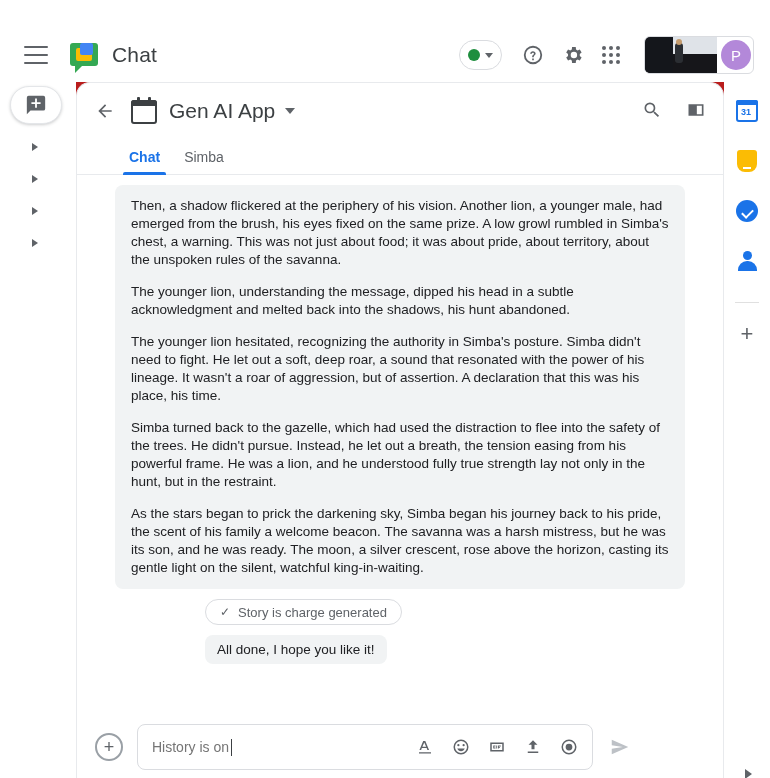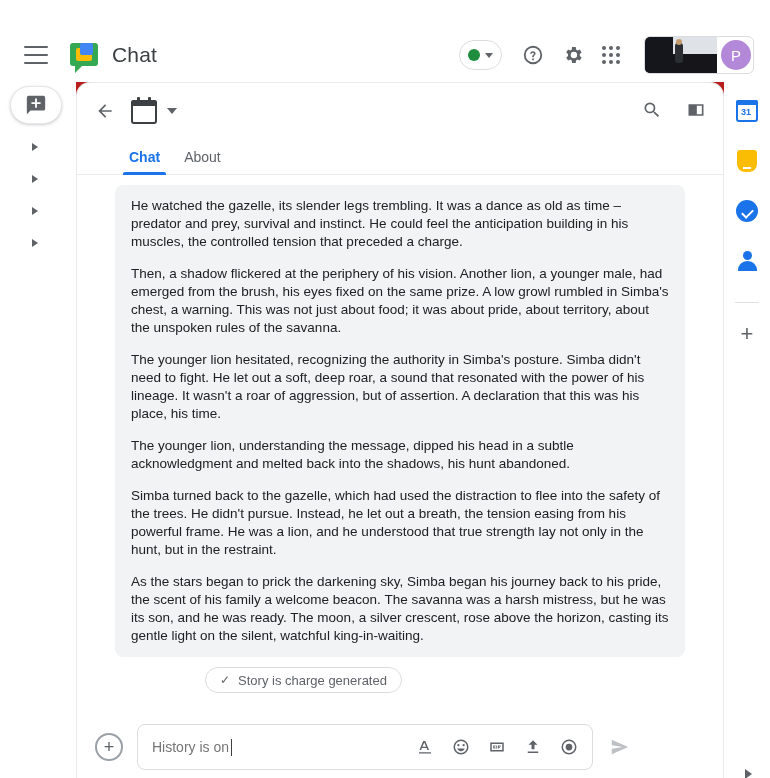--- a/index.html
+++ b/index.html
@@ -320,47 +320,47 @@
         <svg viewBox="0 0 24 24">
             <path d="M20 11H7.8l5.6-5.6L12 4l-8 8 8 8 1.4-1.4L7.8 13H20z"></path>
           </svg>
       </div>
       <div class="room-icon">
         <div class="cal"></div>
           <div class="calTop"></div>
           <div class="peg1"></div>
           <div class="peg2"></div>
       </div>
+      <div class="room-name">Gen AI App</div>
       <div class="room-caret"></div>
       <div class="room-actions">
         <div class="ra">
           <svg viewBox="0 0 24 24">
               <path d="M15.5 14h-.79l-.28-.27A6.47 6.47 0 0016 9.5 6.5 6.5 0 109.5 16c1.61 0 3.09-.59 4.23-1.57l.27.28v.79l5 4.99L20.49 19l-4.99-5zm-6 0C7.01 14 5 11.99 5 9.5S7.01 5 9.5 5 14 7.01 14 9.5 11.99 14 9.5 14z"></path>
             </svg>
         </div>
         <div class="ra">
           <svg viewBox="0 0 24 24">
               <path d="M3 5v14h18V5H3zm16 12H13V7h6v10z"></path>
             </svg>
         </div>
       </div>
     </div>
 
     <div class="tabs">
       <div class="tab active">Chat</div>
-      <div class="tab">About</div>
+      <div class="tab">Simba</div>
     </div>
 
     <div class="convo">
       <div class="msg-bubble">
-        <p>He watched the gazelle, its slender legs trembling. It was a dance as old as time – predator and prey, survival and instinct. He could feel the anticipation building in his muscles, the controlled tension that preceded a charge.</p>
         <p>Then, a shadow flickered at the periphery of his vision. Another lion, a younger male, had emerged from the brush, his eyes fixed on the same prize. A low growl rumbled in Simba's chest, a warning. This was not just about food; it was about pride, about territory, about the unspoken rules of the savanna.</p>
+        <p>The younger lion, understanding the message, dipped his head in a subtle acknowledgment and melted back into the shadows, his hunt abandoned.</p>
         <p>The younger lion hesitated, recognizing the authority in Simba's posture. Simba didn't need to fight. He let out a soft, deep roar, a sound that resonated with the power of his lineage. It wasn't a roar of aggression, but of assertion. A declaration that this was his place, his time.</p>
-        <p>The younger lion, understanding the message, dipped his head in a subtle acknowledgment and melted back into the shadows, his hunt abandoned.</p>
-        <p>Simba turned back to the gazelle, which had used the distraction to flee into the safety of the trees. He didn't pursue. Instead, he let out a breath, the tension easing from his powerful frame. He was a lion, and he understood that true strength lay not only in the hunt, but in the restraint.</p>
+        <p>Simba turned back to the gazelle, which had used the distraction to flee into the safety of the trees. He didn't pursue. Instead, he let out a breath, the tension easing from his powerful frame. He was a lion, and he understood fully true strength lay not only in the hunt, but in the restraint.</p>
         <p>As the stars began to prick the darkening sky, Simba began his journey back to his pride, the scent of his family a welcome beacon. The savanna was a harsh mistress, but he was its son, and he was ready. The moon, a silver crescent, rose above the horizon, casting its gentle light on the silent, watchful king-in-waiting.</p>
       </div>
 
       <div class="status-chip">
         <span class="chk">✓</span>
         <span>Story is charge generated</span>
       </div>
 
       <div>
         <div class="small-bubble">All done, I hope you like it!</div>

